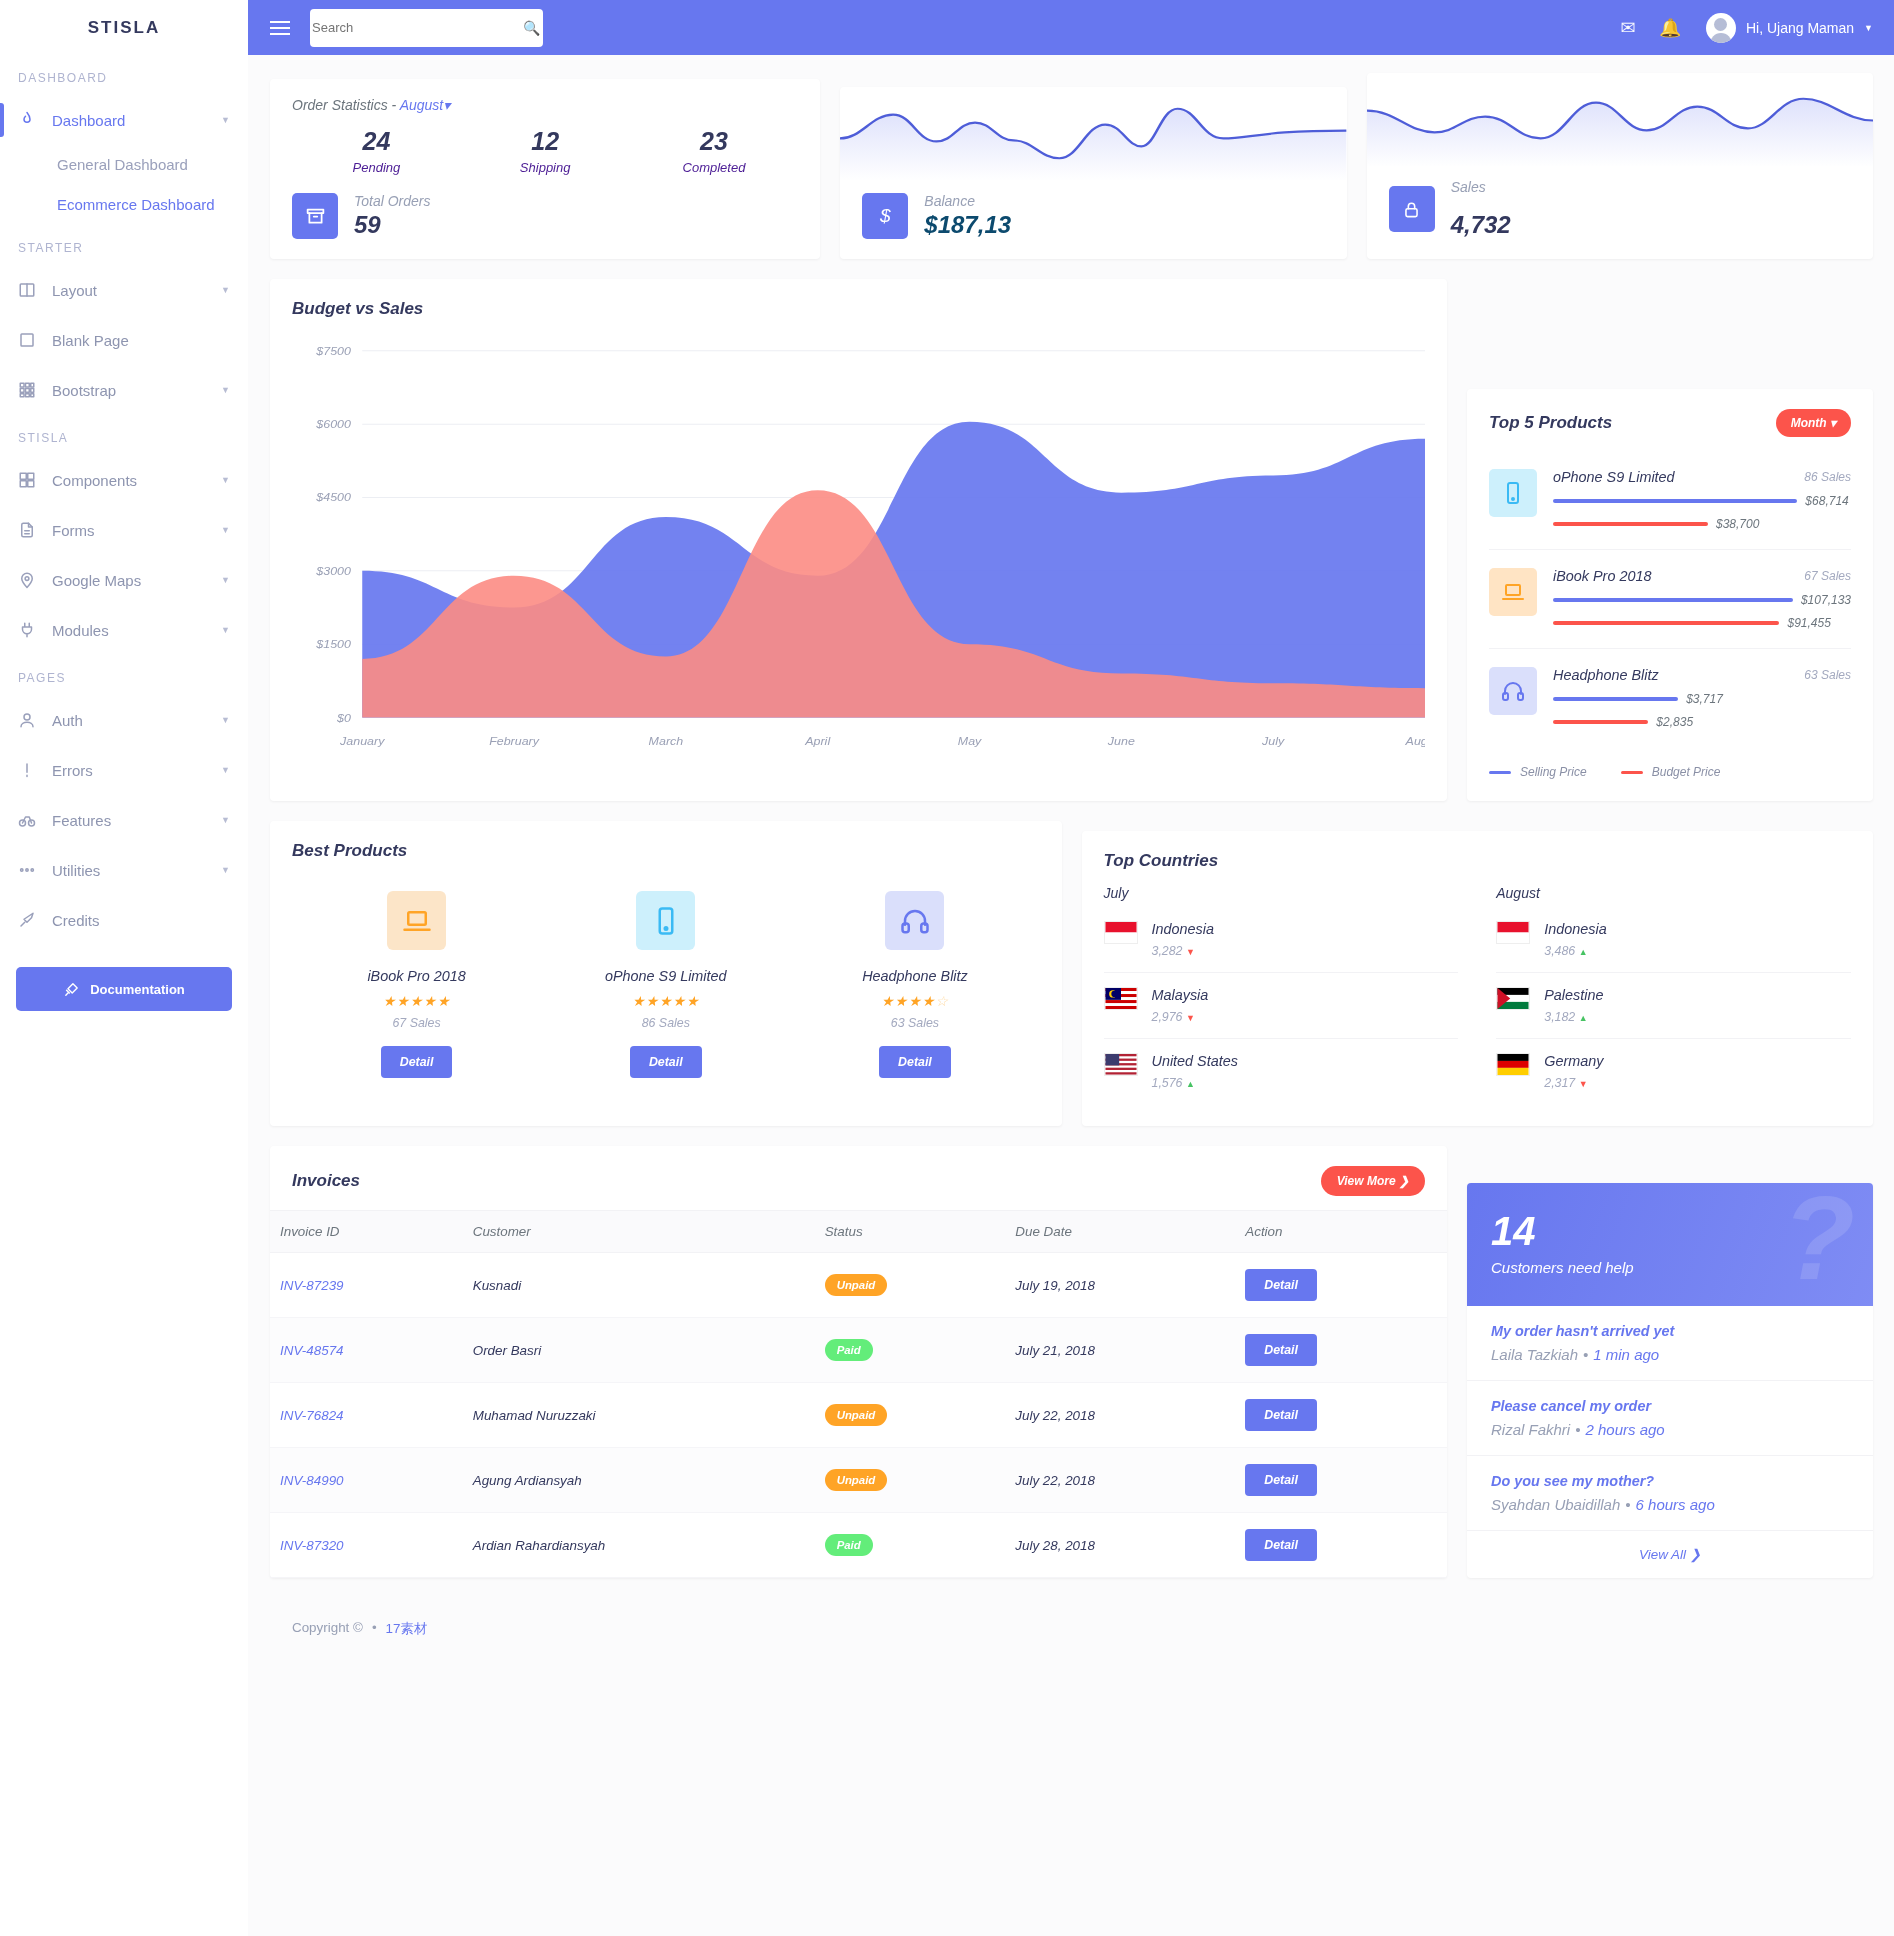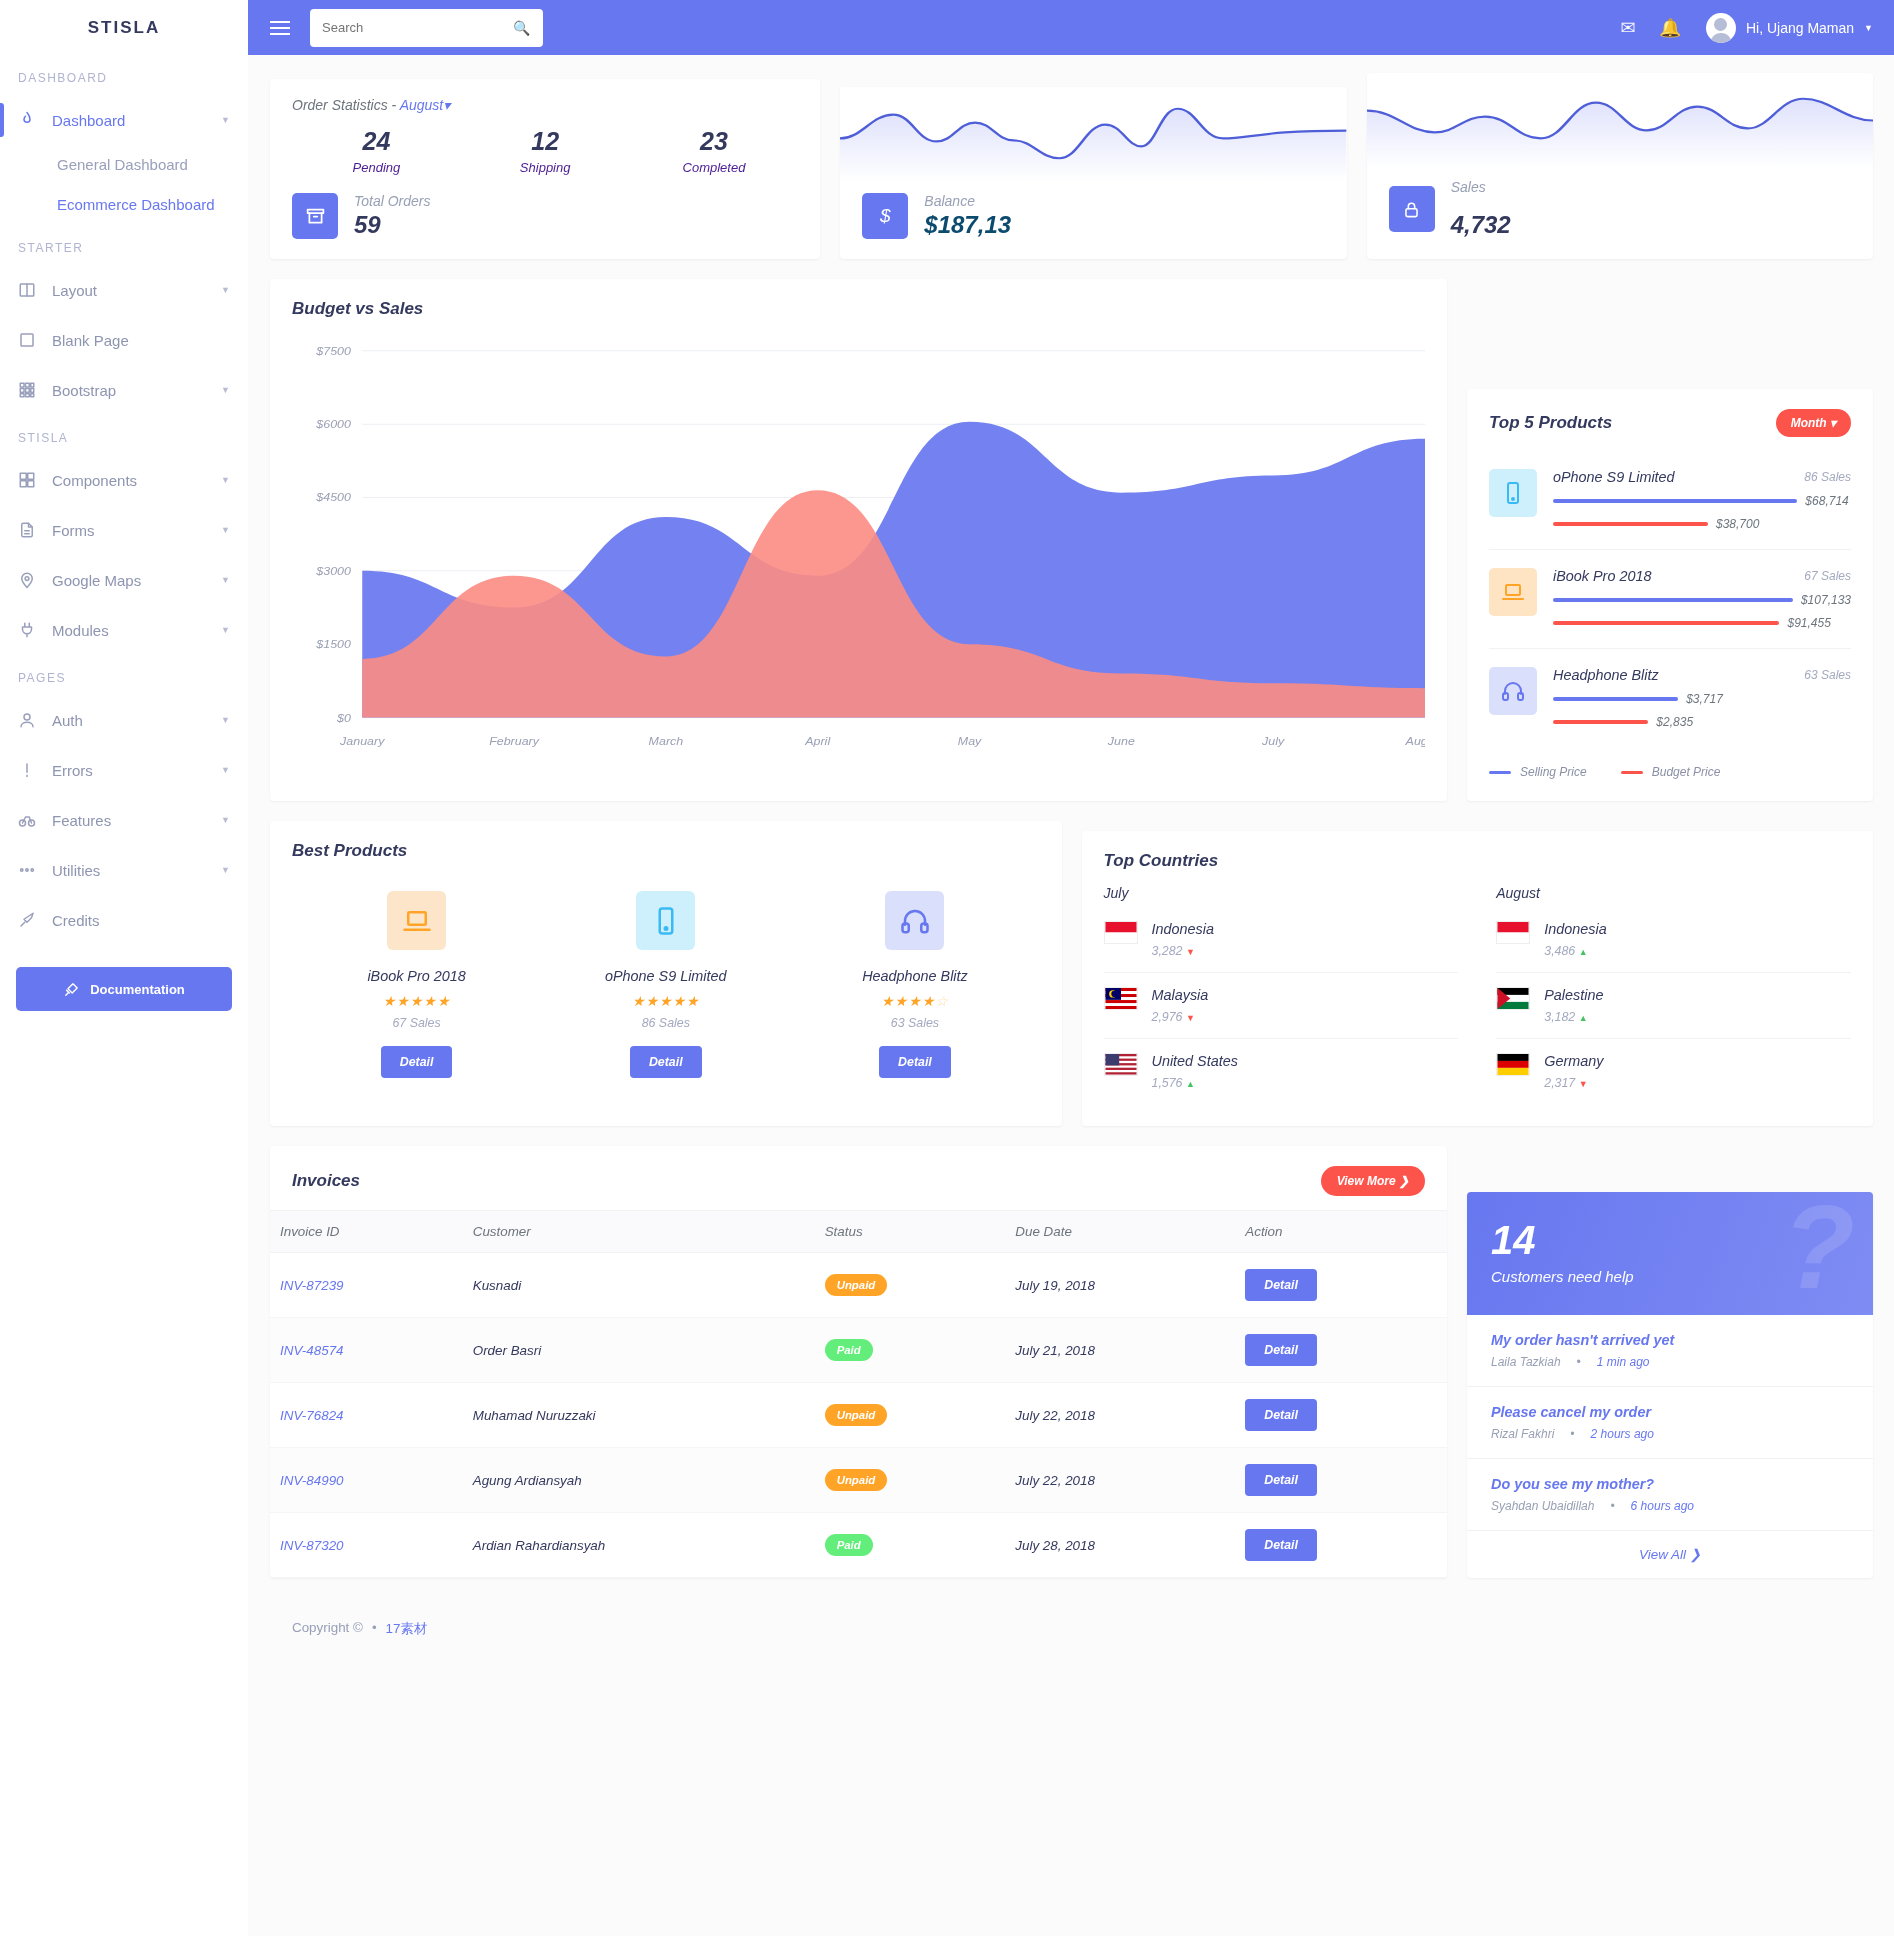--- a/index.html
+++ b/index.html
@@ -31,21 +31,21 @@
              height:44px; display:flex; align-items:center; justify-content:center;
              gap:10px; font-size:13px; font-weight:700; cursor:pointer; }
 
   
   .main { flex:1; min-width:0; display:flex; flex-direction:column; }
   .topbar { height:55px; background:#6777ef; display:flex; align-items:center;
             padding:0 22px; gap:20px; flex-shrink:0; }
   .burger { display:flex; flex-direction:column; gap:4px; cursor:pointer; }
   .burger i { display:block; width:20px; height:2px; background:#fff; }
   .search { width:233px; height:38px; background:#fff; border-radius:4px;
-            display:flex; align-items:center; padding:0 12px; }
+            display:flex; align-items:center; padding:0 2px; }
   .search input { border:0; outline:0; flex:1; font-size:13px; color:#34395e;
                   font-family:"Liberation Sans", sans-serif; }
   .search .mag { color:#6777ef; font-size:14px; }
   .topright { margin-left:auto; display:flex; align-items:center; gap:24px; color:#fff; }
   .tico { font-size:18px; cursor:pointer; opacity:.95; }
   .user { display:flex; align-items:center; gap:10px; cursor:pointer; font-size:14px; }
   .avatar { width:30px; height:30px; border-radius:50%; background:#fff; position:relative; overflow:hidden; }
   .avatar::after { content:""; position:absolute; width:13px; height:13px; border-radius:50%;
                    background:#b6bdd6; left:8.4px; top:5px; }
   .avatar::before { content:""; position:absolute; width:22px; height:13px; border-radius:11px 11px 0 0;
@@ -145,21 +145,21 @@
   .help-card { width:406px; flex-shrink:0; background:#fff; border-radius:4px;
                box-shadow:0 1px 3px rgba(0,0,0,.055); overflow:hidden; }
   .help-hero { background:linear-gradient(110deg,#6777ef,#7f8cf4); color:#fff;
                padding:26px 24px 30px 24px; position:relative; overflow:hidden; }
   .help-hero .big { font-size:40px; font-weight:700; line-height:1.1; }
   .help-hero .sub { font-size:15px; margin-top:6px; }
   .qmark { position:absolute; right:18px; top:-14px; font-size:119px; font-weight:700;
            color:rgba(255,255,255,.13); }
   .help-item { padding:17px 24px; border-bottom:1px solid #f2f2f5; }
   .help-t { color:#6777ef; font-size:14.4px; font-weight:700; margin-bottom:7px; }
-  .help-m { font-size:12px; color:#98a0b5; display:flex; align-items:center; gap:16px; }
+  .help-m { font-size:15px; color:#98a0b5; display:flex; align-items:center; gap:5px; }
   .help-m .tm { color:#6777ef; }
   .help-all { text-align:center; padding:16px; color:#6777ef; font-size:13.4px; cursor:pointer; }
 
   .footer { padding:22px; font-size:13.4px; color:#98a0b5; display:flex; gap:9px; }
   .footer a { color:#6777ef; text-decoration:none; }
   svg.ic { width:17px; height:17px; fill:none; stroke:currentColor; stroke-width:2;
            stroke-linecap:round; stroke-linejoin:round; }
 </style>
 </head>
 <body>

